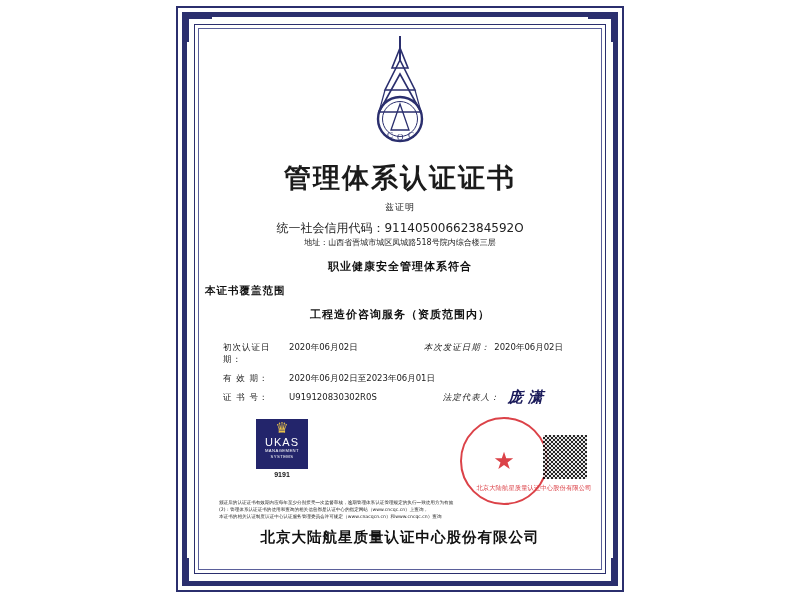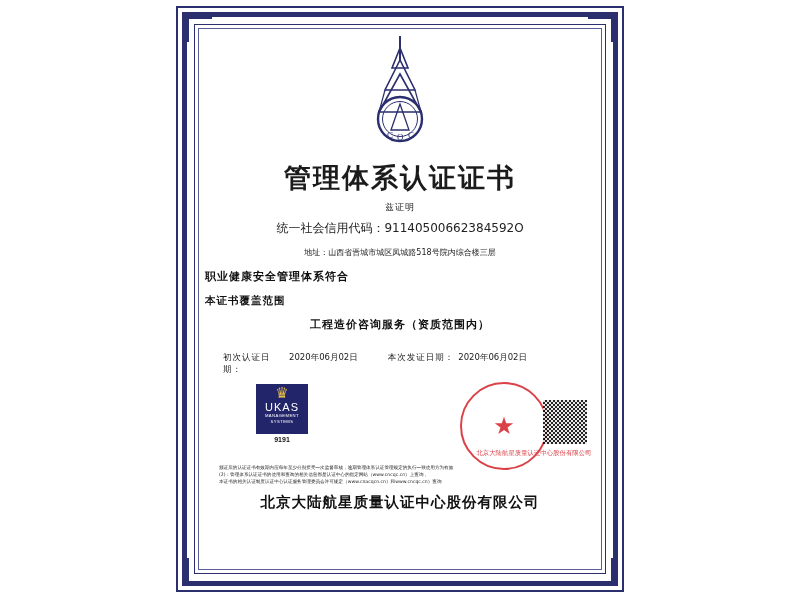--- a/index.html
+++ b/index.html
@@ -121,23 +121,24 @@
     font-family: "DejaVu Sans", "Liberation Sans", sans-serif;
     font-size: 12px;
     color: #222;
     margin-top: 6px;
   }
   .address {
     text-align: center;
     font-family: "DejaVu Sans", "Liberation Sans", sans-serif;
     font-size: 8px;
     color: #222;
-    margin-top: 10px;
+    margin-top: 0;
   }
   .scheme-line {
+    text-align: center;
     font-family: "DejaVu Sans", "Liberation Sans", sans-serif;
     font-size: 11px;
     font-weight: bold;
     color: #111;
     margin-top: 11px;
     letter-spacing: 1px;
   }
   .standard {
     text-align: center;
     font-family: "DejaVu Sans", "Liberation Sans", sans-serif;
@@ -182,22 +183,23 @@
   }
   .det-label {
     width: 66px;
     flex: 0 0 66px;
     letter-spacing: 1px;
   }
   .det-value {
     flex: 0 0 auto;
   }
   .det-right-label {
-    margin-left: 30px;
-    letter-spacing: 1px;
+    margin-left: 66px;
+    letter-spacing: 1px;
+    font-style: italic;
   }
   .det-right-value {
     margin-left: 4px;
   }
   .signature {
     font-family: "DejaVu Serif", "Liberation Serif", serif;
     font-size: 15px;
     font-weight: bold;
     font-style: italic;
     color: #1a1a5a;
@@ -363,20 +365,30 @@
     <div class="scope-label">本证书覆盖范围</div>
     <div class="scope-value">工程造价咨询服务（资质范围内）</div>
 
     <div class="details">
       <div class="det-row">
         <span class="det-label">初次认证日期：</span>
         <span class="det-value">2020年06月02日</span>
         <span class="det-right-label">本次发证日期：</span>
         <span class="det-right-value">2020年06月02日</span>
       </div>
+      <div class="det-row">
+        <span class="det-label">有 效 期：</span>
+        <span class="det-value">2020年06月02日至2023年06月01日</span>
+      </div>
+      <div class="det-row">
+        <span class="det-label">证 书 号：</span>
+        <span class="det-value">U919120830302R0S</span>
+        <span class="det-right-label">法定代表人：</span>
+        <span class="signature">庞 潇</span>
+      </div>
     </div>
 
     <div class="seals">
 
       <div class="ukas">
         <div class="ukas-box">
           <div class="ukas-crown">♛</div>
           <div class="ukas-name">UKAS</div>
           <div class="ukas-sub">MANAGEMENT</div>
           <div class="ukas-sub">SYSTEMS</div>

